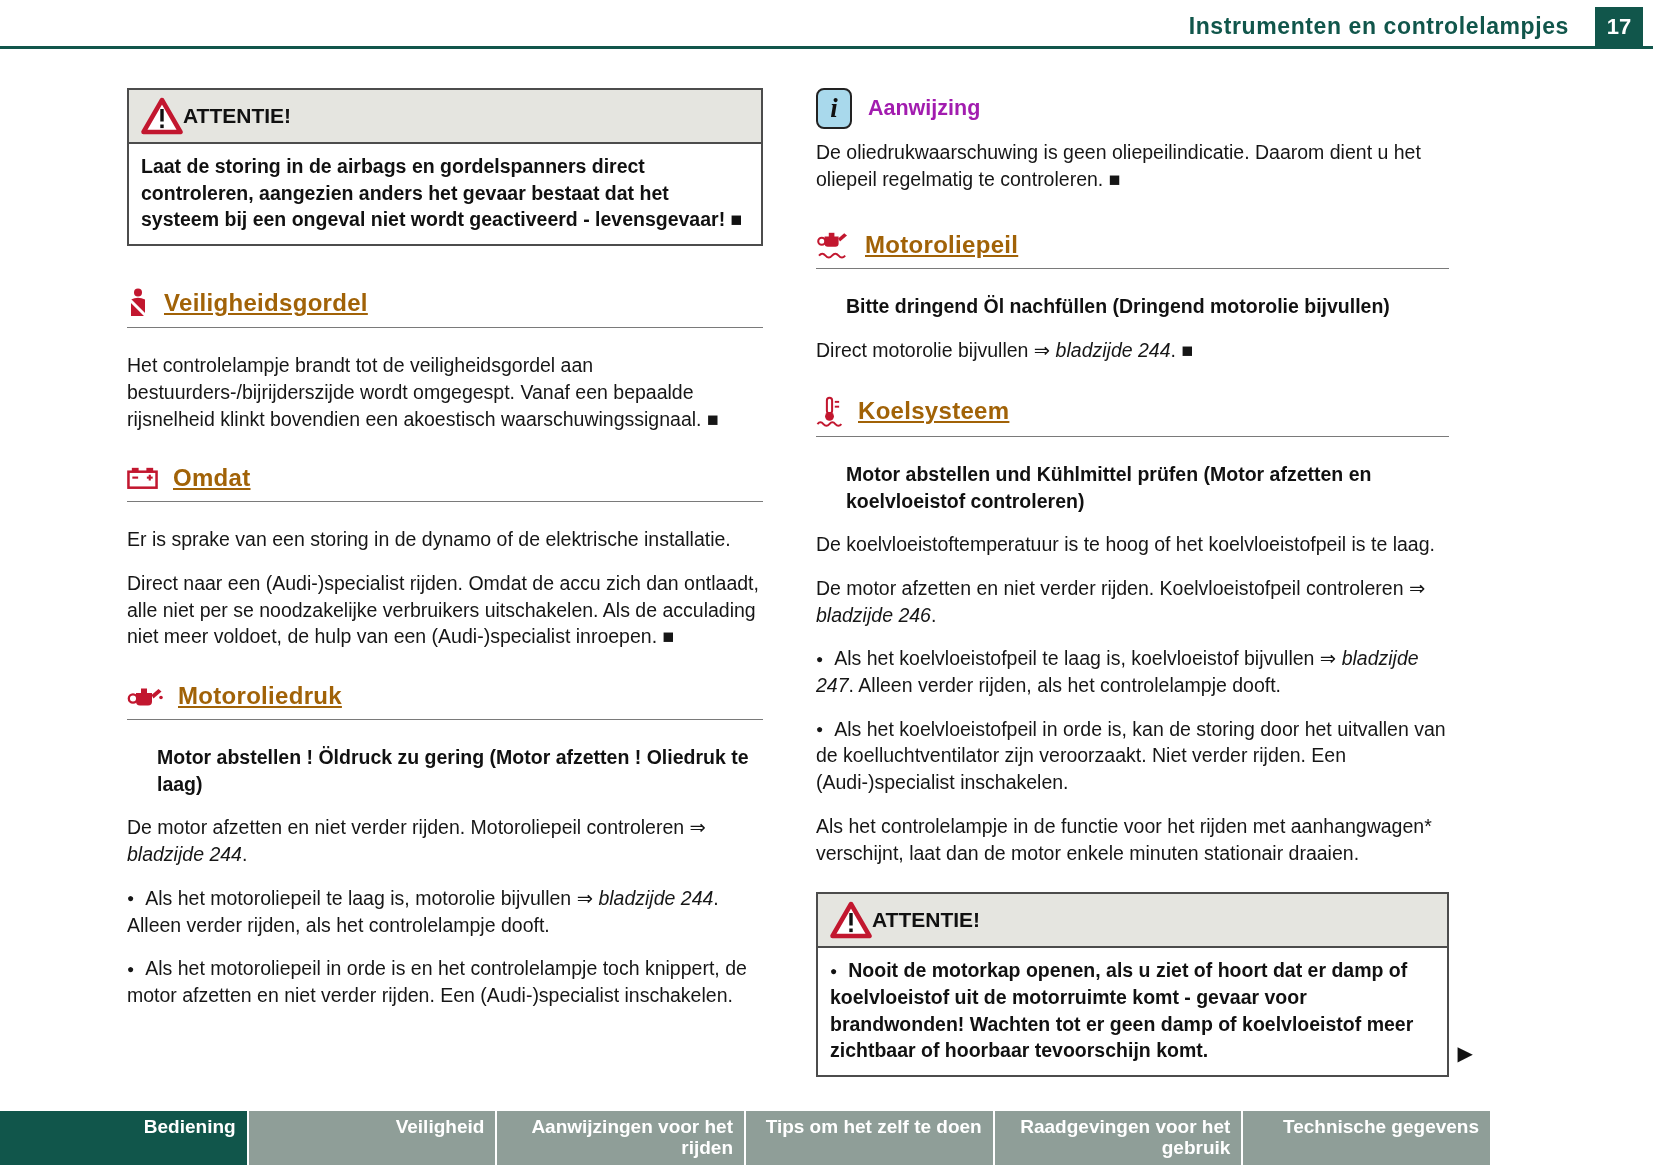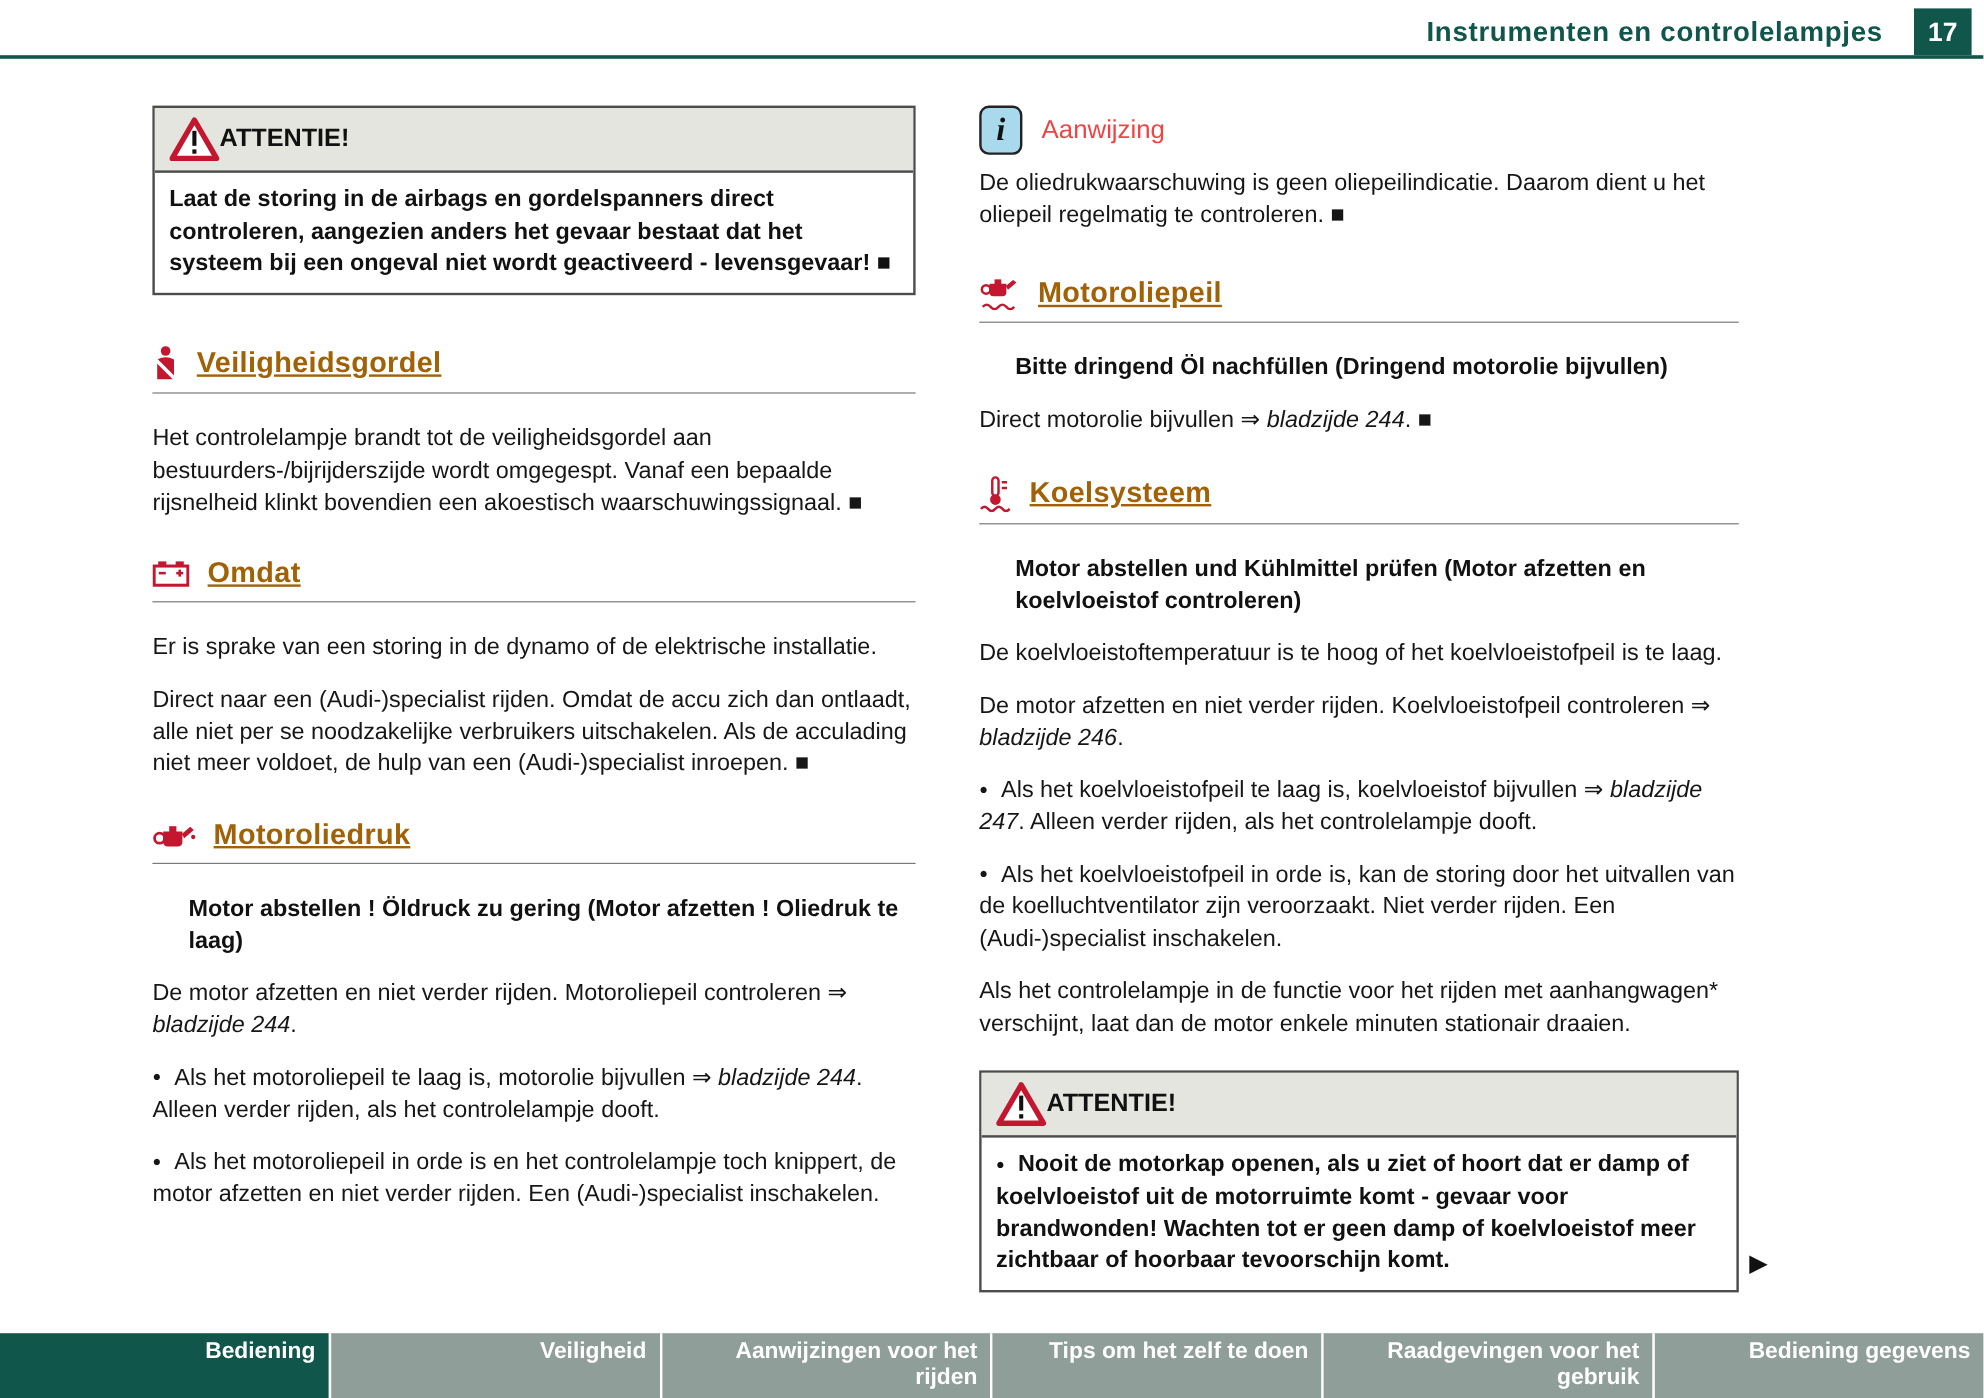--- a/index.html
+++ b/index.html
@@ -48,32 +48,32 @@
   }
   .sec-title { color:#a16207; font-size:24px; font-weight:700; letter-spacing:0.3px;text-decoration:underline; }
 
   p.body { font-size:19.5px; line-height:1.37; margin:0 0 17px; color:#161616; }
   .subhead { font-size:19.5px; line-height:1.37; font-weight:700; margin:0 0 17px 30px; color:#111; }
   em { font-style:italic; }
   .dot { font-size:12px; vertical-align:2.5px; margin-right:11px; }
 
   
   .note-head { display:flex; align-items:center; gap:16px; margin-bottom:10px; }
-  .note-title { font-size:21.5px; font-weight:400; color:#ef4444; }
+  .note-title { font-size:21.5px; font-weight:700; color:#a21caf; }
   .info-icon {
     width:36px; height:41px; background:#a9d9ec; border:2.5px solid #222; border-radius:8px;
     display:flex; align-items:center; justify-content:center;
   }
   .info-icon span {
     font-family:"Liberation Serif", serif; font-style:italic; font-weight:700;
     font-size:27px; color:#111; line-height:1;
   }
 
   
-  .footer { position:absolute; left:0; bottom:0; width:1653px; height:54px; display:flex;justify-content:space-between; }
+  .footer { position:absolute; left:0; bottom:0; width:1490px; height:54px; display:flex;justify-content:space-between; }
   .tab {
     flex:1 1 0; background:#8f9e98; color:#fff; font-weight:700; font-size:19px;
     text-align:right; padding:6px 11px 0; line-height:1.08; cursor:pointer;
     border-left:2px solid #fff;
   }
   .tab:first-child { border-left:none; }
   .tab.active { background:#11564b; }
 
   svg { display:block; }
 </style>
@@ -219,14 +219,14 @@
   </div>
 
 </div>
 
 <div class="footer">
   <div class="tab active">Bediening</div>
   <div class="tab">Veiligheid</div>
   <div class="tab">Aanwijzingen voor het rijden</div>
   <div class="tab">Tips om het zelf te doen</div>
   <div class="tab">Raadgevingen voor het gebruik</div>
-  <div class="tab">Bediening gegevens</div>
+  <div class="tab">Technische gegevens</div>
 </div>
 
 </body></html>

